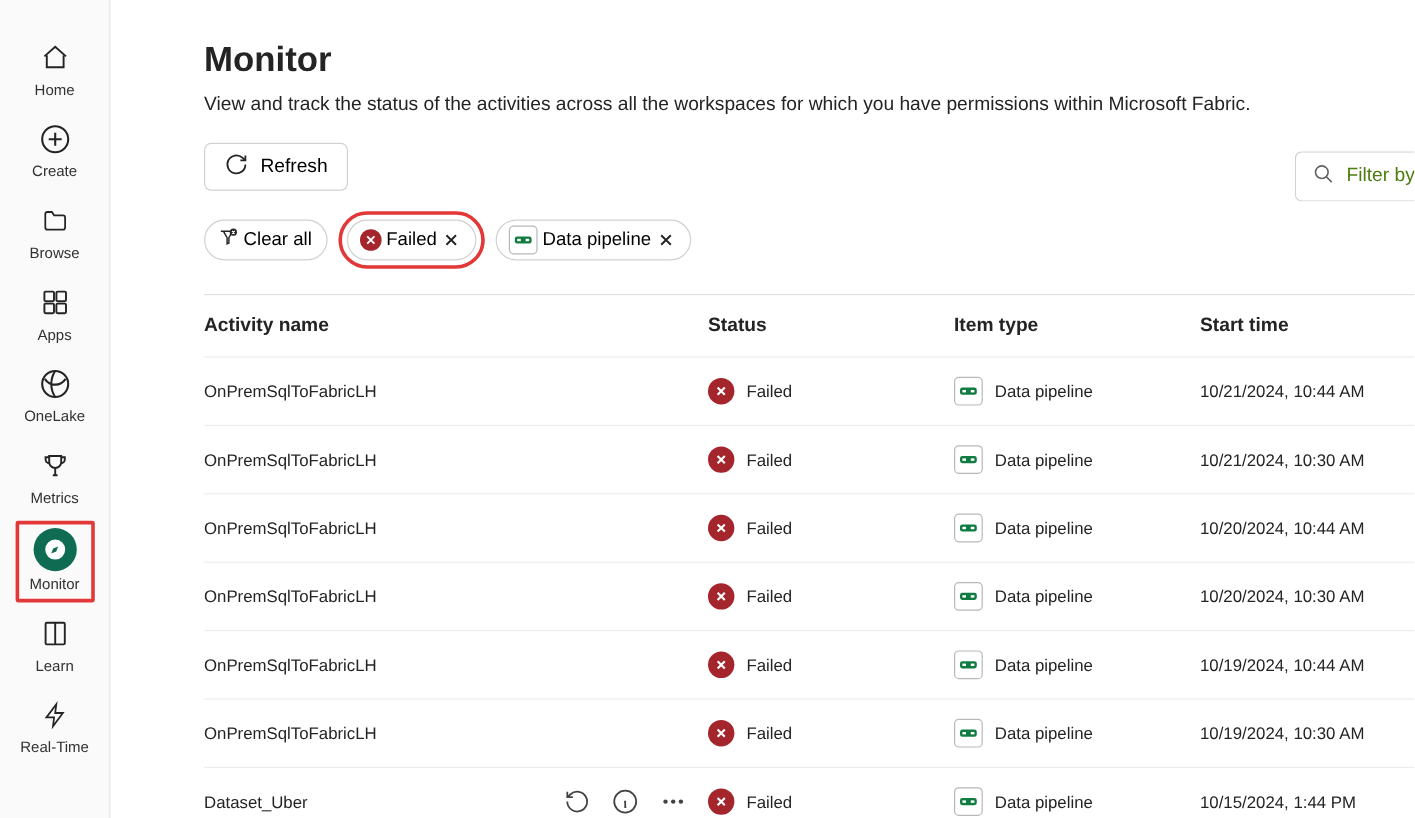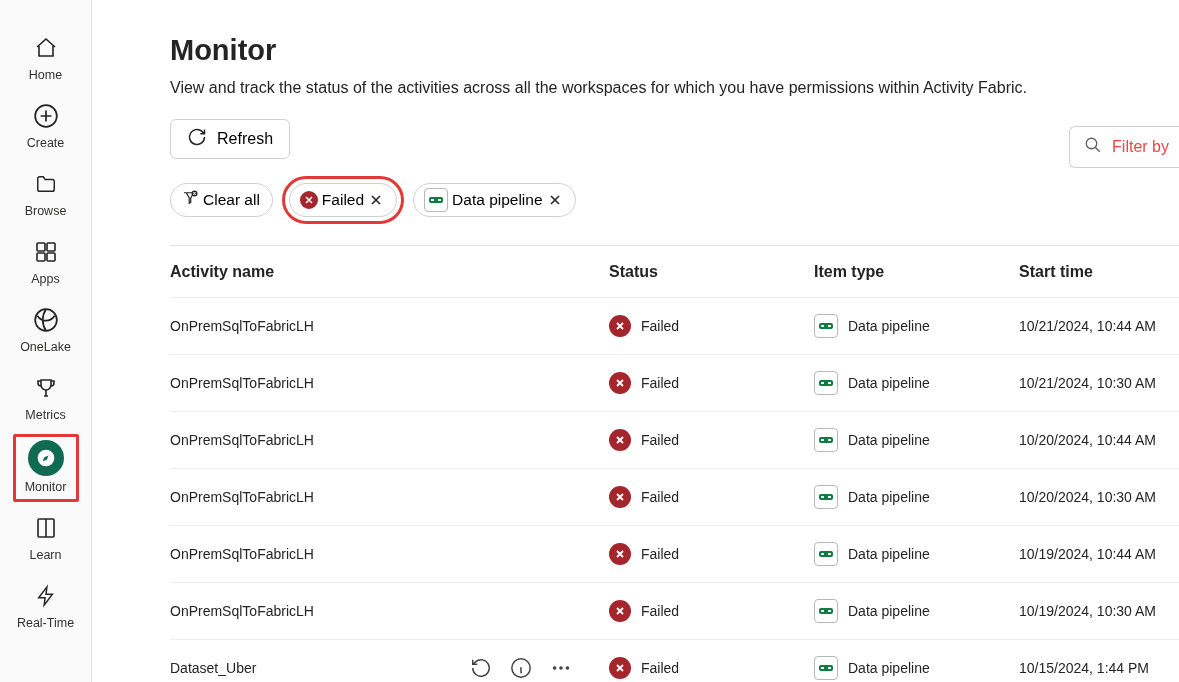--- a/index.html
+++ b/index.html
@@ -96,23 +96,23 @@
       right: 0;
       top: 126px;
       height: 42px;
       border: 1px solid #d1d1d1;
       border-radius: 6px 0 0 6px;
       border-right: none;
       background: #ffffff;
       display: inline-flex;
       align-items: center;
       gap: 10px;
-      padding: 0 10px 0 14px;
+      padding: 0 0 0 14px;
       font-size: 16px;
-      color: #ef4444;
+      color: #4d7c0f;
       cursor: text;
     }
 
     .chips {
       display: flex;
       align-items: center;
       gap: 16px;
       margin-bottom: 28px;
     }
     .chip {
@@ -165,21 +165,21 @@
       height: 57px;
       border-bottom: 1px solid #ededed;
       padding-right: 12px;
     }
     .head-row {
       height: 52px;
       font-weight: 700;
       font-size: 16px;
     }
     .col-name  { width: 420px; padding-left: 0; display:flex; align-items:center; }
-    .col-status{ width: 205px; display:flex; align-items:center; gap:10px;margin-left:19px; }
+    .col-status{ width: 205px; display:flex; align-items:center; gap:10px; }
     .col-type  { width: 205px; display:flex; align-items:center; gap:10px; }
     .col-start { flex: 1; }
     .row-actions {
       display:flex; gap:18px; margin-right: 18px;
       color:#424242;
     }
     .row-actions .act { width:22px; height:22px; display:flex; align-items:center; justify-content:center; cursor:pointer; }
 
   </style>
 </head>
@@ -274,21 +274,21 @@
         </svg>
     </span>
     <span class="label">Real-Time</span>
   </div>
 
 </nav>
 
 <main class="main">
 
   <h1 class="page-title">Monitor</h1>
-  <p class="page-subtitle">View and track the status of the activities across all the workspaces for which you have permissions within Activity Fabric.</p>
+  <p class="page-subtitle">View and track the status of the activities across all the workspaces for which you have permissions within Microsoft Fabric.</p>
 
   <div class="toolbar">
     <button class="btn">
       <span>
         <svg width="20" height="20" viewBox="0 0 24 24" fill="none" stroke="#242424" stroke-width="1.8">
             <path d="M21 12a9 9 0 1 1-3-6.7L21 8"></path>
             <path d="M21 3v5h-5"></path>
           </svg>
       </span>
       <span>Refresh</span>

